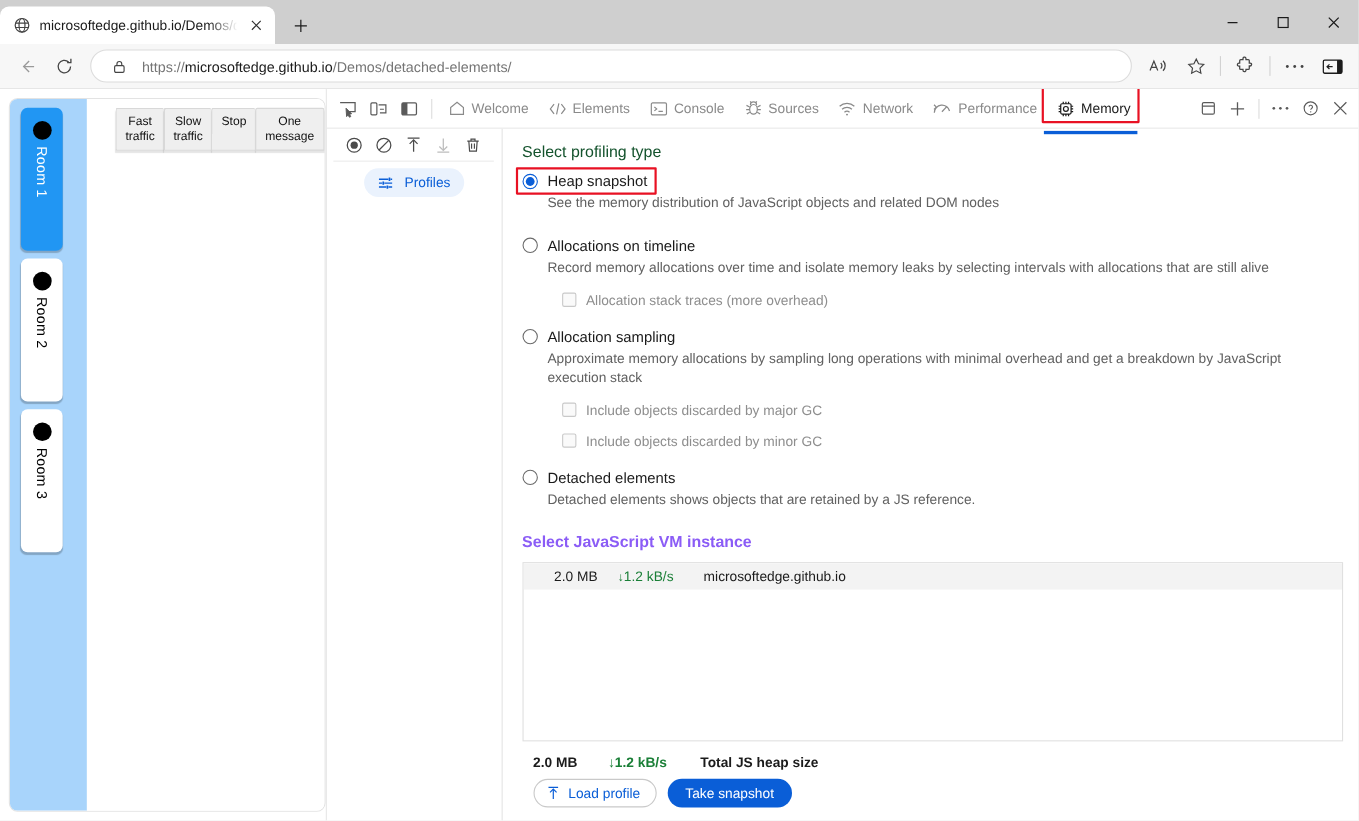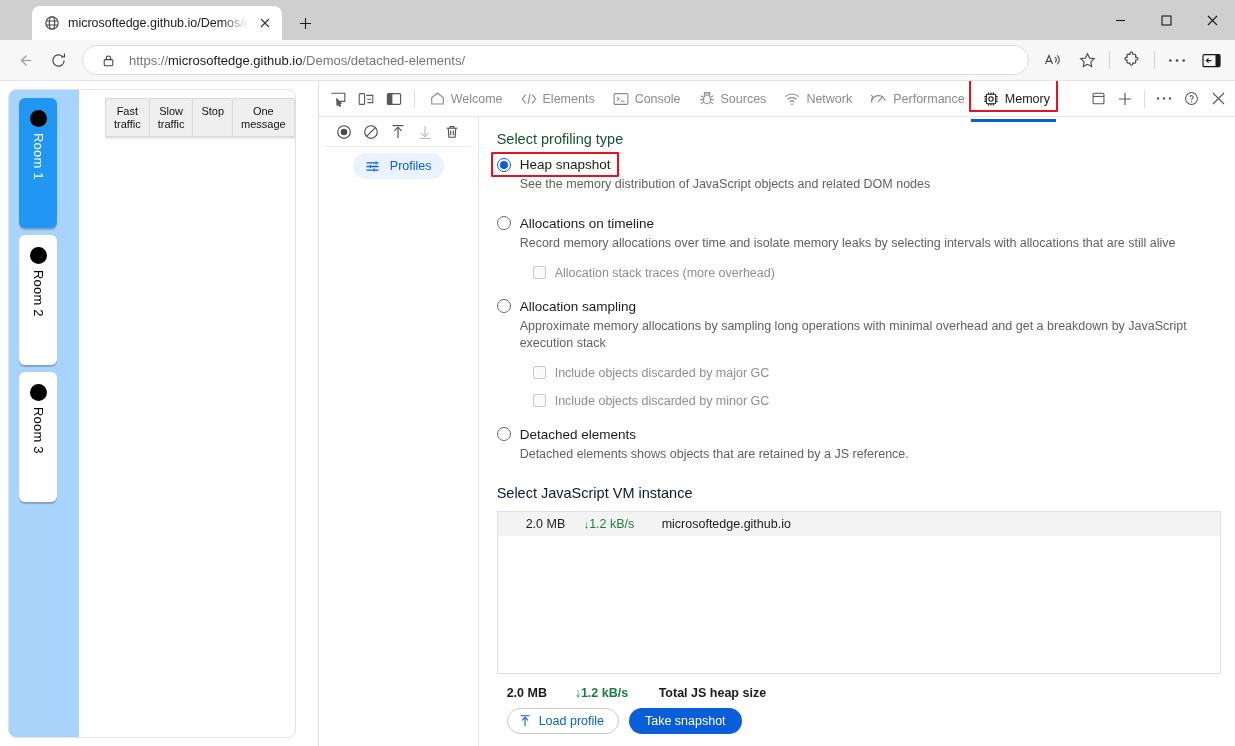--- a/index.html
+++ b/index.html
@@ -14,21 +14,20 @@
   .browser {
     position: absolute; inset: 0;
     background: #cfcfcf;
     display: flex; flex-direction: column;
   }
 
   
   .tabstrip {
     height: 40px; position: relative;
     display: flex; align-items: flex-end;
-    padding-left: 32px;
     background: #cfcfcf;
     flex: 0 0 40px;
   }
   .tab {
     height: 34px; width: 250px;
     background: #ffffff;
     border-radius: 8px 8px 0 0;
     display: flex; align-items: center;
     padding: 0 8px 0 12px;
     gap: 8px;
@@ -144,21 +143,20 @@
     padding: 6px 8px; text-align: center;
     font-family: "Liberation Sans", sans-serif;
   }
   .tbtn:last-child { border-right: 1px solid #d8d8d8; }
 
   
   .devtools {
     flex: 1 1 auto; display: flex; flex-direction: column;
     background: #ffffff; border-left: 1px solid #e0e0e0;
     min-width: 0;
-    margin-left: 22px;
   }
   .dt-tabbar {
     height: 36px; flex: 0 0 36px;
     display: flex; align-items: center;
     padding: 0 4px 0 6px; gap: 2px;
     border-bottom: 1px solid #e8e8e8;
     position: relative;
   }
   .dt-ico {
     width: 26px; height: 26px;
@@ -255,21 +253,21 @@
   }
   .cbx {
     width: 13px; height: 13px; flex: 0 0 13px;
     border: 1.5px solid #c9c9c9; background: #fafafa; border-radius: 2px;
   }
   .sub-label { font-size: 12.5px; color: #8e8e8e; }
 
   .gap-lg { height: 20px; }
   .gap-md { height: 16px; }
 
-  .vm-title { font-size: 14.5px; color: #0f172a; margin: 0 0 10px 0; }
+  .vm-title { font-size: 14.5px; color: #8b5cf6; margin: 0 0 10px 0; font-weight: bold; }
   .vm-box {
     border: 1px solid #e0e0e0; background: #ffffff;
     height: 163px; overflow: hidden;
   }
   .vm-row {
     height: 24px; background: #f3f3f3;
     display: flex; align-items: center;
     font-size: 12.5px; padding-left: 28px; gap: 0;
   }
   .vm-size { color: #1b1b1b; width: 58px; }

